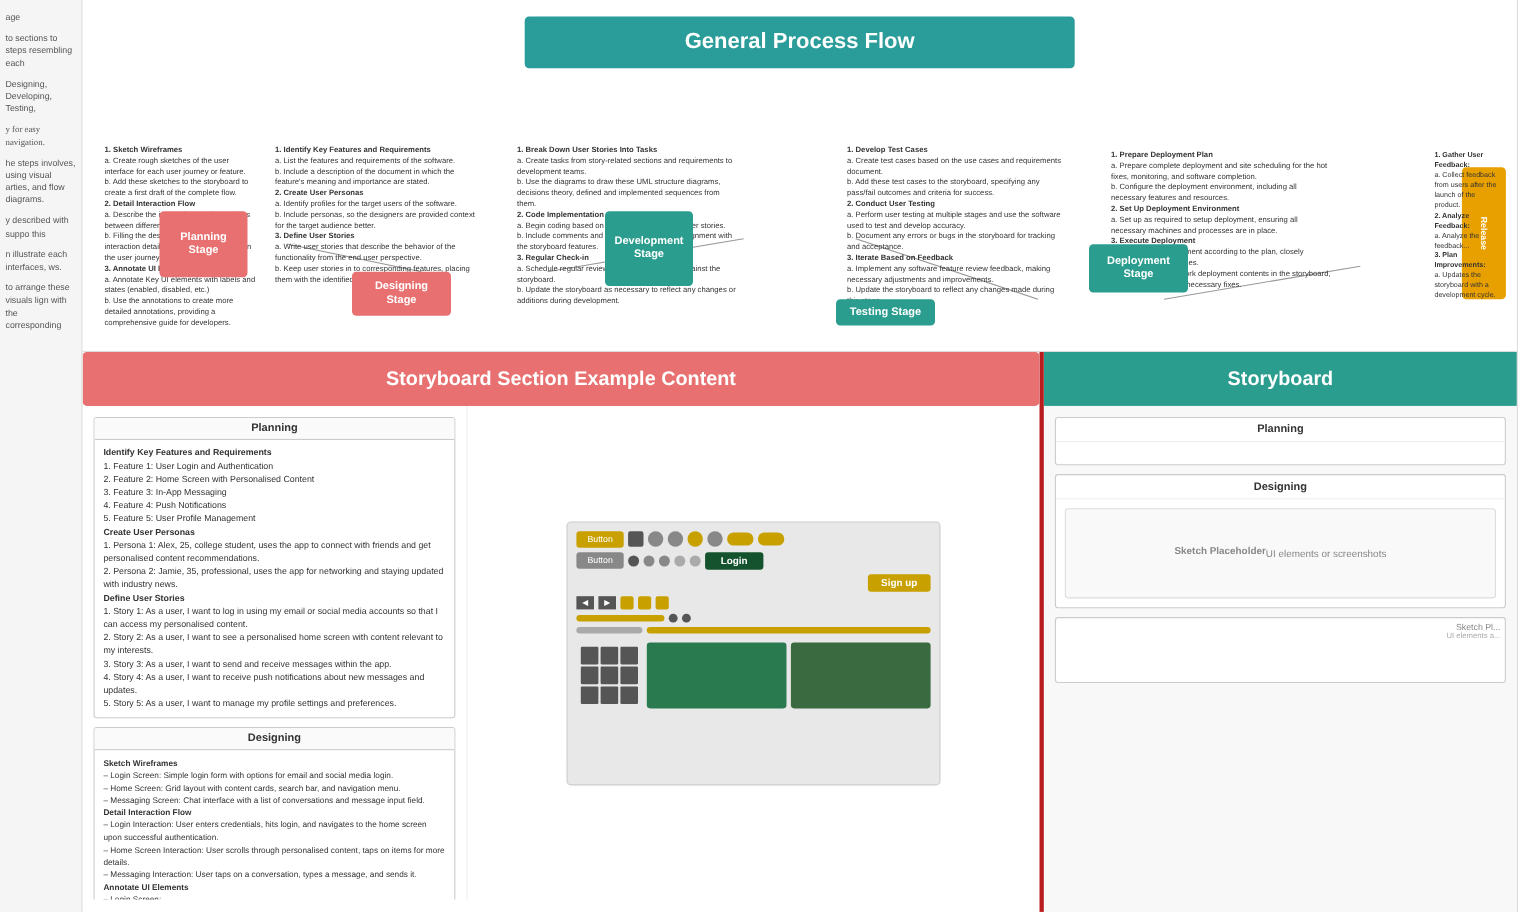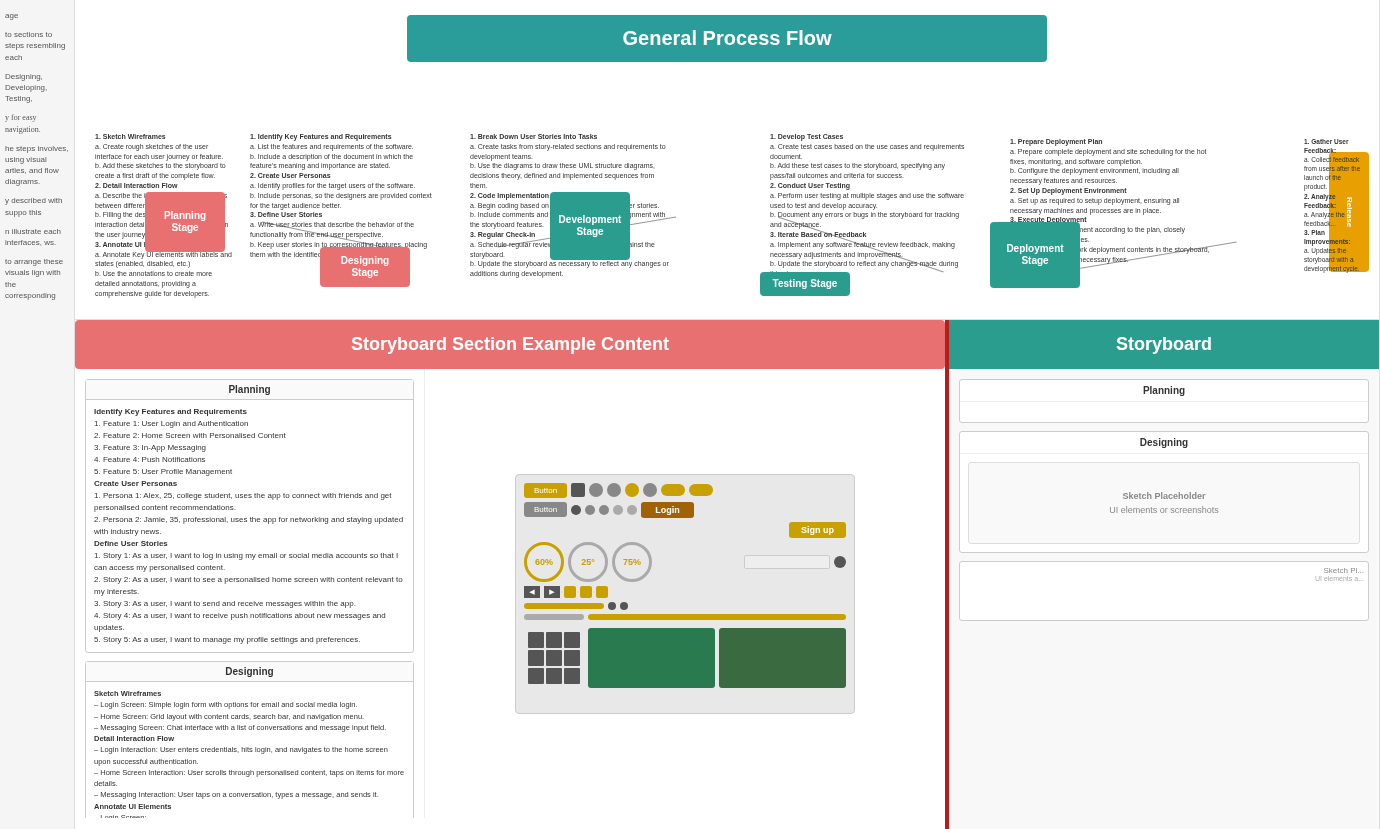--- a/index.html
+++ b/index.html
@@ -59,21 +59,21 @@
 
     .process-flow-header {
       background: #2a9d9a;
       color: white;
       text-align: center;
       padding: 12px;
       font-size: 20px;
       font-weight: bold;
       border-radius: 4px;
       margin-bottom: 10px;
-      width: 640px;
+      width: 500px;
       margin-left: auto;
       margin-right: auto;
     }
 
     .flow-diagram {
       position: relative;
       width: 100%;
       height: 230px;
     }
 
@@ -253,21 +253,21 @@
       border-bottom: 1px solid #eee;
     }
 
     .sketch-placeholder {
       padding: 15px;
       text-align: center;
       font-size: 9px;
       color: #888;
       height: 80px;
       display: flex;
-      flex-direction: column;
+      flex-direction: row;
       align-items: center;
       justify-content: center;
     }
 
     
     .stage-box {
       position: absolute;
       border-radius: 4px;
       display: flex;
       align-items: center;
@@ -307,21 +307,21 @@
       background: #2a9d8f;
       width: 90px;
       height: 24px;
       left: 670px;
       top: 200px;
     }
 
     .stage-deployment {
       background: #2a9d8f;
       width: 90px;
-      height: 66px;
+      height: 44px;
       left: 900px;
       top: 150px;
     }
 
     .stage-release {
       background: #e8a000;
       width: 40px;
       height: 120px;
       right: -5px;
       top: 80px;
@@ -643,35 +643,27 @@
                   <div class="mockup-toggle"></div>
                 </div>
 
                 <div class="mockup-row">
                   <div class="mockup-btn" style="background:#888;">Button</div>
                   <div class="mockup-icon-sm" style="background:#555;border-radius:50%;width:10px;height:10px;"></div>
                   <div class="mockup-icon-sm" style="background:#888;border-radius:50%;width:10px;height:10px;"></div>
                   <div class="mockup-icon-sm" style="background:#888;border-radius:50%;width:10px;height:10px;"></div>
                   <div class="mockup-icon-sm" style="background:#aaa;border-radius:50%;width:10px;height:10px;"></div>
                   <div class="mockup-icon-sm" style="background:#aaa;border-radius:50%;width:10px;height:10px;"></div>
-                  <div style="background:#a16207;color:white;border-radius:3px;padding:3px 14px;font-size:9px;font-weight:bold;">Login</div>
+                  <div style="background:#14532d;color:white;border-radius:3px;padding:3px 14px;font-size:9px;font-weight:bold;">Login</div>
                 </div>
 
                 <div class="mockup-row" style="justify-content:flex-end;">
                   <div style="background:#c8a000;color:white;border-radius:3px;padding:3px 12px;font-size:9px;font-weight:bold;">Sign up</div>
                 </div>
 
-                <div class="mockup-row">
-                  <div class="mockup-circle" style="border-color:#c8a000;">60%</div>
-                  <div class="mockup-circle" style="border-color:#aaa;">25°</div>
-                  <div class="mockup-circle" style="border-color:#aaa;">75%</div>
-                  <div style="flex:1;"></div>
-                  <div class="mockup-search" style="flex:1;background:#eee;"></div>
-                  <div style="background:#555;width:12px;height:12px;border-radius:50%;"></div>
-                </div>
 
                 <div class="mockup-row">
                   <div style="background:#555;color:white;width:16px;height:12px;font-size:7px;display:flex;align-items:center;justify-content:center;">◀</div>
                   <div style="background:#555;color:white;width:16px;height:12px;font-size:7px;display:flex;align-items:center;justify-content:center;">▶</div>
                   <div style="background:#c8a000;width:12px;height:12px;border-radius:2px;"></div>
                   <div style="background:#c8a000;width:12px;height:12px;border-radius:2px;"></div>
                   <div style="background:#c8a000;width:12px;height:12px;border-radius:2px;"></div>
                 </div>
 
                 <div class="mockup-row">

